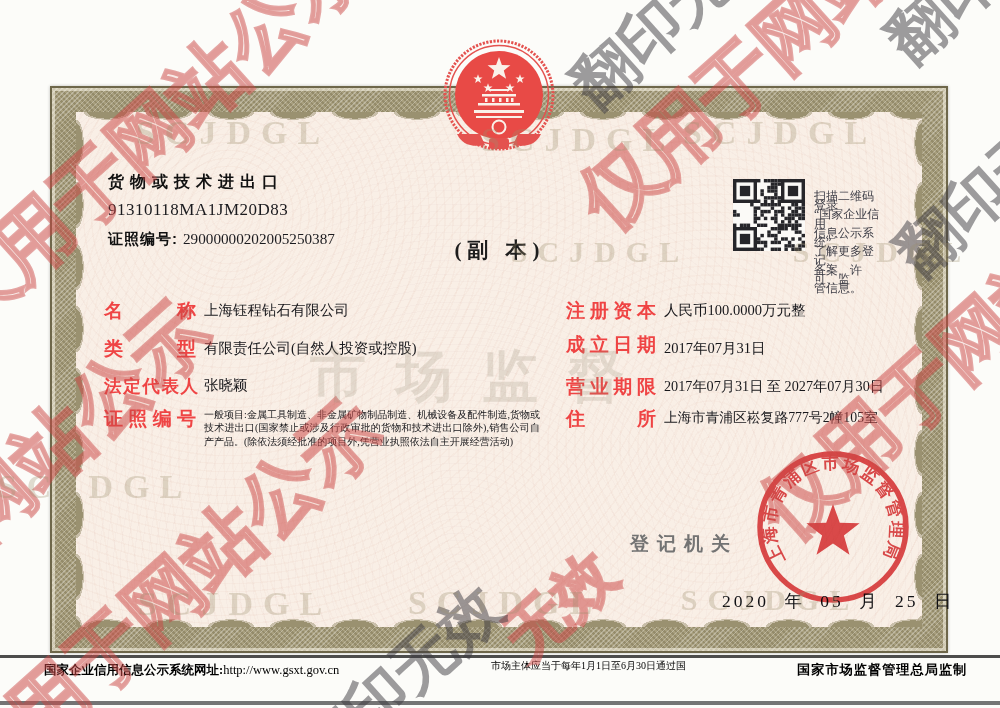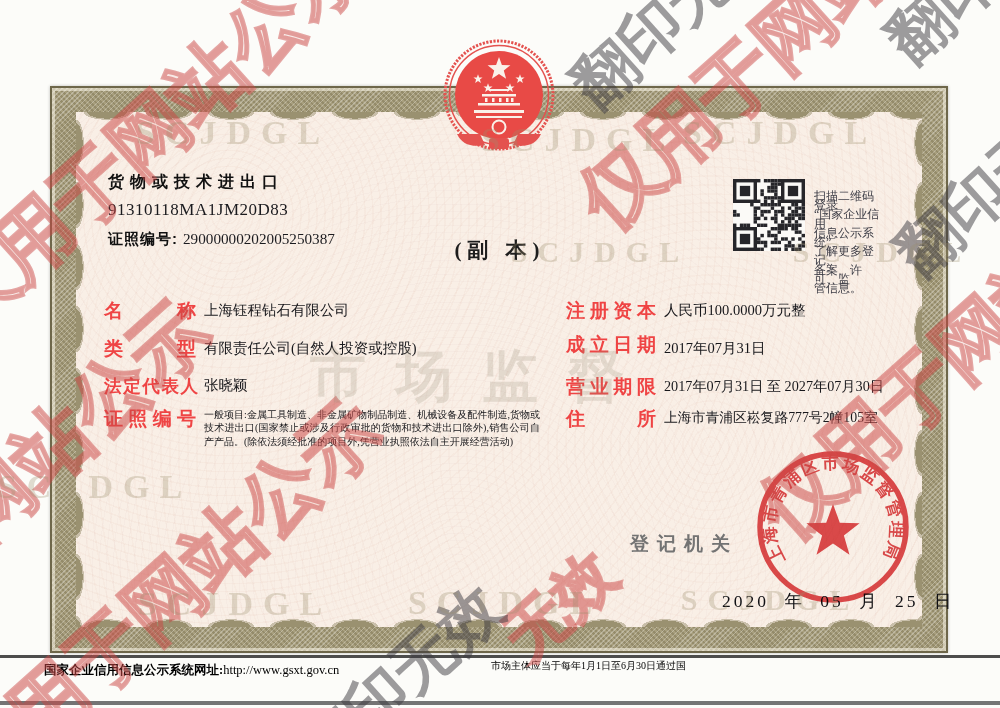--- a/index.html
+++ b/index.html
@@ -328,20 +328,21 @@
   </svg>
 
   <div class="bottom-line"></div>
   <div class="scan-edge"></div>
   <div class="abs footer-left">
     <span class="lbl">国家企业信用信息公示系统网址:</span><span>http://www.gsxt.gov.cn</span>
   </div>
   <div class="abs footer-mid">
     <div>市场主体应当于每年1月1日至6月30日通过国</div>
   </div>
+  <div class="abs footer-right">国家市场监督管理总局监制</div>
 
   <div id="wm-layer">
       <div class="wm wm-red" style="left: 150px; top: 135px; font-size: 78px; transform: translate(-50%, -50%) rotate(-42deg);">仅用于网站公示</div>
       <div class="wm wm-red" style="left: 795px; top: 30px; font-size: 78px; transform: translate(-50%, -50%) rotate(-42deg);">仅用于网站公示</div>
       <div class="wm wm-red" style="left: 165px; top: 600px; font-size: 78px; transform: translate(-50%, -50%) rotate(-42deg);">仅用于网站公示</div>
       <div class="wm wm-red" style="left: -5px; top: 500px; font-size: 78px; transform: translate(-50%, -50%) rotate(-42deg);">仅用于网站公示</div>
       <div class="wm wm-red" style="left: 975px; top: 340px; font-size: 78px; transform: translate(-50%, -50%) rotate(-42deg);">仅用于网站公示</div>
       <div class="wm wm-red" style="left: 560px; top: 605px; font-size: 62px; transform: translate(-50%, -50%) rotate(-42deg);">无效</div>
       <div class="wm wm-dark" style="left: 674px; top: 12px; font-size: 62px; transform: translate(-50%, -50%) rotate(-42deg);">翻印无效</div>
       <div class="wm wm-dark" style="left: 989px; top: -33px; font-size: 62px; transform: translate(-50%, -50%) rotate(-42deg);">翻印无效</div>

